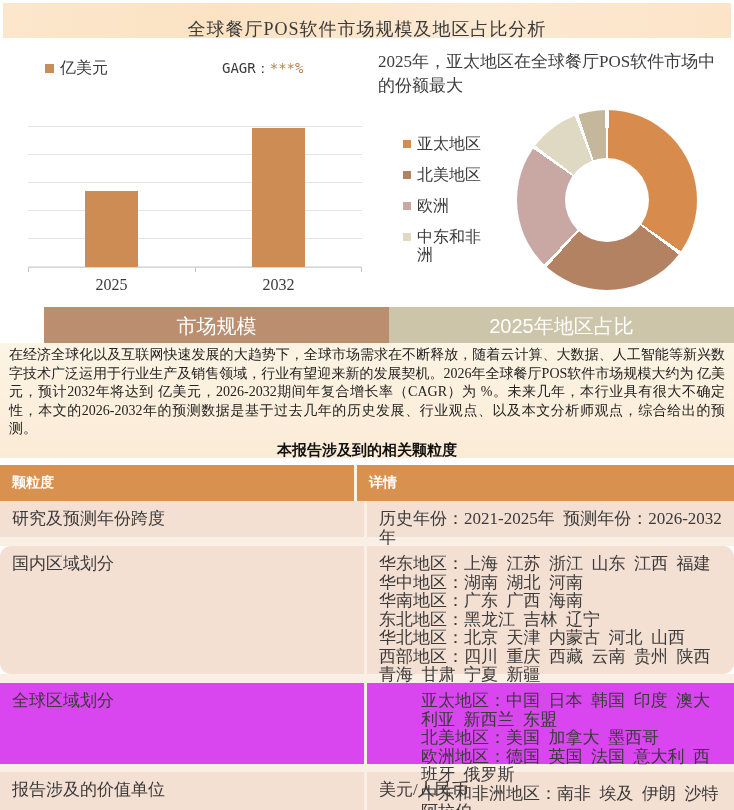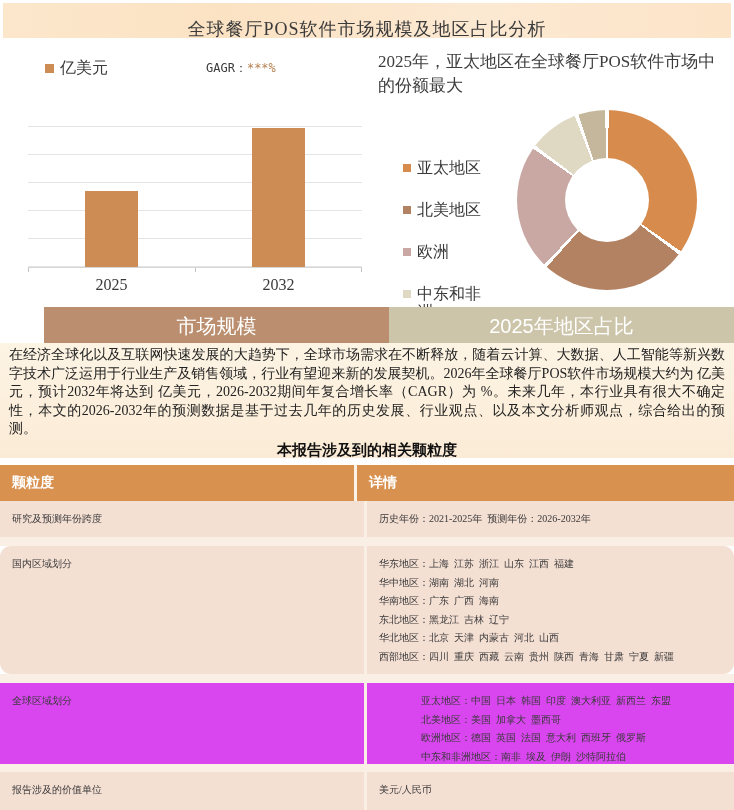--- a/index.html
+++ b/index.html
@@ -15,39 +15,39 @@
     background:linear-gradient(90deg,#FCE7CC 0%,#FBE2C3 30%,#FCE9D2 65%,#FCE4C8 100%);
   }
   .banner-title { font-size:18px; color:#3b3b3b; letter-spacing:1px; }
 
   
   .charts { position:absolute; left:0; top:38px; width:734px; height:269px; background:#fff; }
   .bar-panel { position:absolute; left:0; top:0; width:370px; height:269px; }
   .legend-row { position:absolute; left:45px; top:20px; display:flex; align-items:center; gap:6px; }
   .swatch { width:9px; height:9px; }
   .legend-label { font-size:16px; color:#3a3a3a; }
-  .cagr { position:absolute; left:206px; top:22px; font-family:"DejaVu Sans Mono","Liberation Mono",monospace; font-size:12px; color:#3a3a3a; }
+  .cagr { position:absolute; left:222px; top:22px; font-family:"DejaVu Sans Mono","Liberation Mono",monospace; font-size:14px; color:#3a3a3a; }
   .cagr-stars { color:#B5804F; }
   .plot {
     position:absolute; left:28px; top:62px; width:334px; height:168px;
     border-bottom:1px solid #D6D6D6;
     background-image:repeating-linear-gradient(to top,#E4E4E4 0 1px,transparent 1px 28px);
   }
   .bars { position:absolute; left:0; top:0; width:100%; height:100%; display:flex; }
   .bar-cell { width:50%; height:100%; display:flex; align-items:flex-end; justify-content:center; }
   .bar { width:53px; }
   .tick { position:absolute; bottom:-5px; width:1px; height:4px; background:#C4C4C4; }
   .tick.t0 { left:0; } .tick.t1 { left:50%; } .tick.t2 { right:0; }
   .xlabels { position:absolute; left:28px; top:238px; width:334px; display:flex; }
   .xlabel { width:50%; text-align:center; font-size:16px; color:#3a3a3a; }
 
   .donut-panel { position:absolute; left:370px; top:0; width:364px; height:269px; }
   .donut-title { position:absolute; left:8px; top:12px; width:354px; font-size:17px; line-height:24px; color:#3d3d3d; }
   .donut-legend { position:absolute; left:33px; top:97px; }
-  .dl-item { display:flex; margin-bottom:13px;margin-top:24px; }
+  .dl-item { display:flex; margin-bottom:13px; }
   .dl-marker { width:8px; height:8px; margin:5px 6px 0 0; flex:none; }
   .dl-text { font-size:16px; line-height:18px; color:#3a3a3a; width:68px; }
   .donut { position:absolute; left:147px; top:72px; width:180px; height:180px; border-radius:50%; }
   .donut::after {
     content:""; position:absolute; left:50%; top:50%; width:84px; height:84px;
     margin:-42px 0 0 -42px; background:#fff; border-radius:50%;
   }
 
   
   .tabs { position:absolute; left:0; top:307px; width:734px; height:39px; display:flex;padding-left:44px; }
@@ -71,21 +71,21 @@
   .table { position:absolute; left:0; top:465px; width:734px; bottom:0; }
   .thead {
     display:flex; height:36px; color:#fff; font-size:14px; font-weight:bold;
     font-family:"Liberation Sans","DejaVu Sans",sans-serif;
   }
   .th { display:flex; align-items:center; padding-left:12px; }
   .th.c1 { width:357px; border-right:3px solid #FCF3E8; flex:none; }
   .th.c2 { flex:1; }
   .trow { display:flex; }
   .td {
-    padding:9px 10px 0 12px; font-size:10px; line-height:18.5px; color:#3a3a3a;
+    padding:9px 10px 0 12px; font-size:17px; line-height:18.5px; color:#3a3a3a;
     white-space:pre-wrap;
   }
   .td.c1 { width:367px; border-right:3px solid #FAEFE5; flex:none; }
   .td.c2 { flex:1; }
   .r1 { height:36px; } .r2 { height:128px;border-radius:11px; } .r3 { height:81px; } .r4 { height:48px; }
   .rgap { height:9px; }
   .rgap.last { height:8px; }
 </style>
 </head>
 <body>

